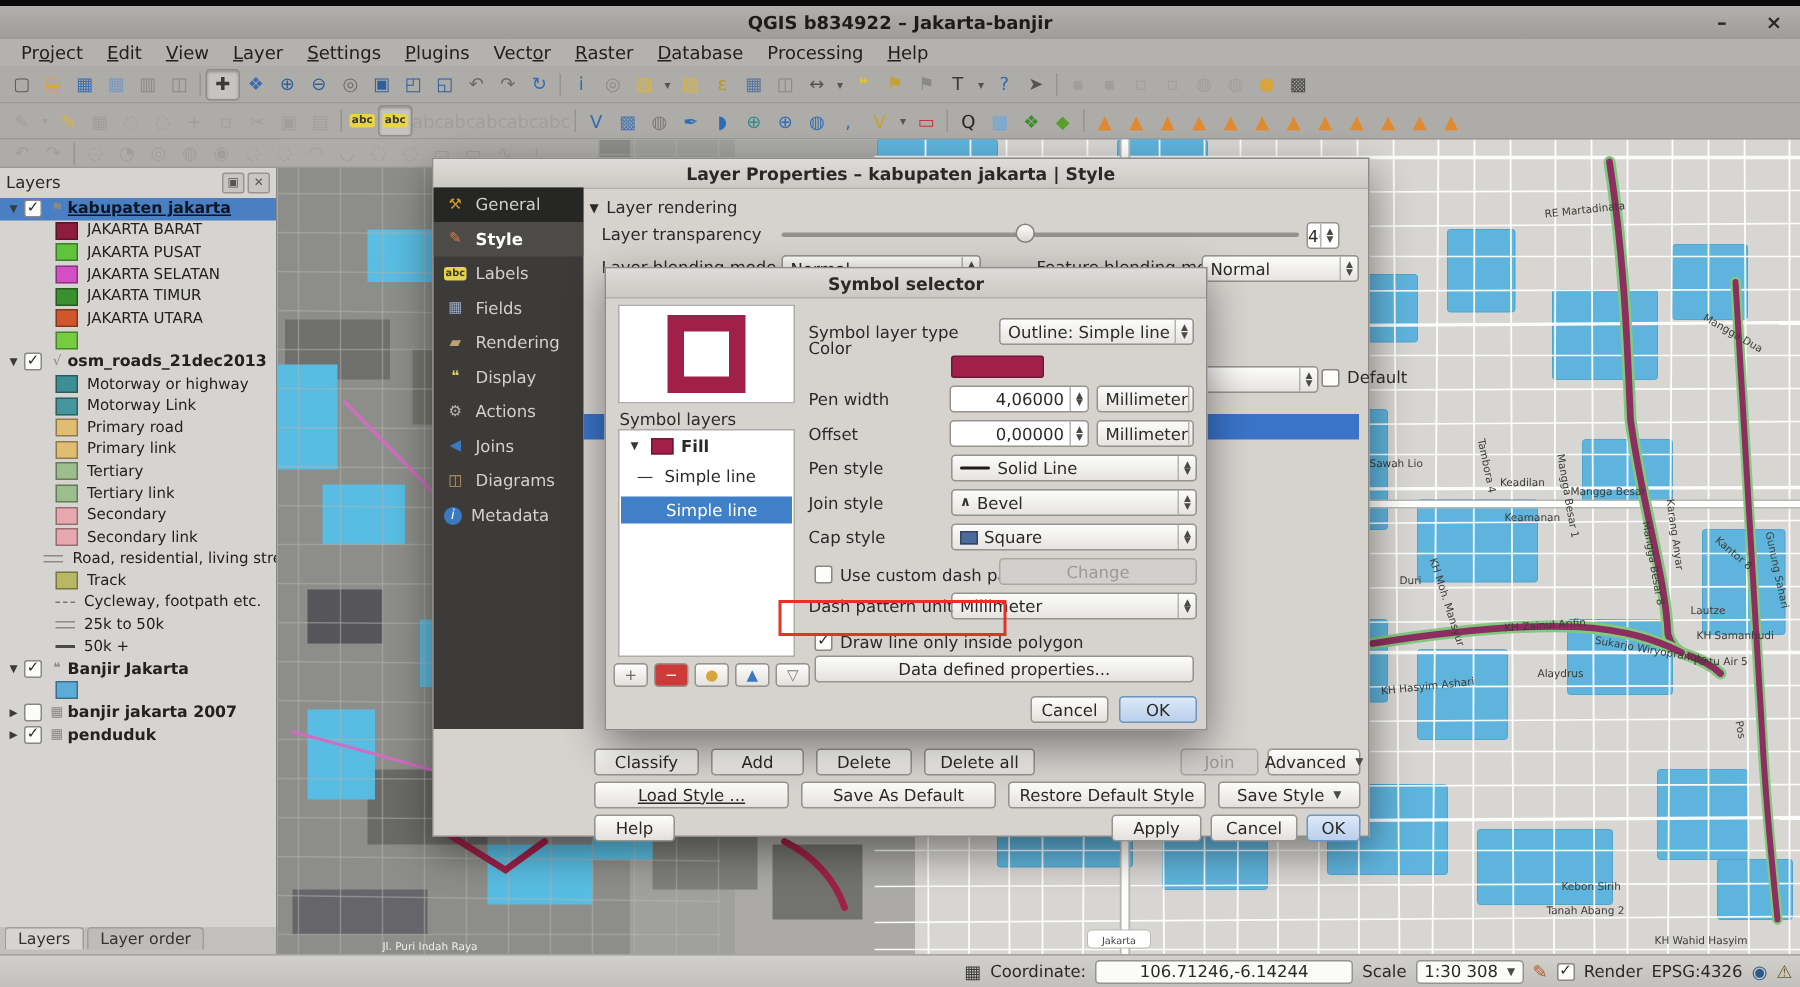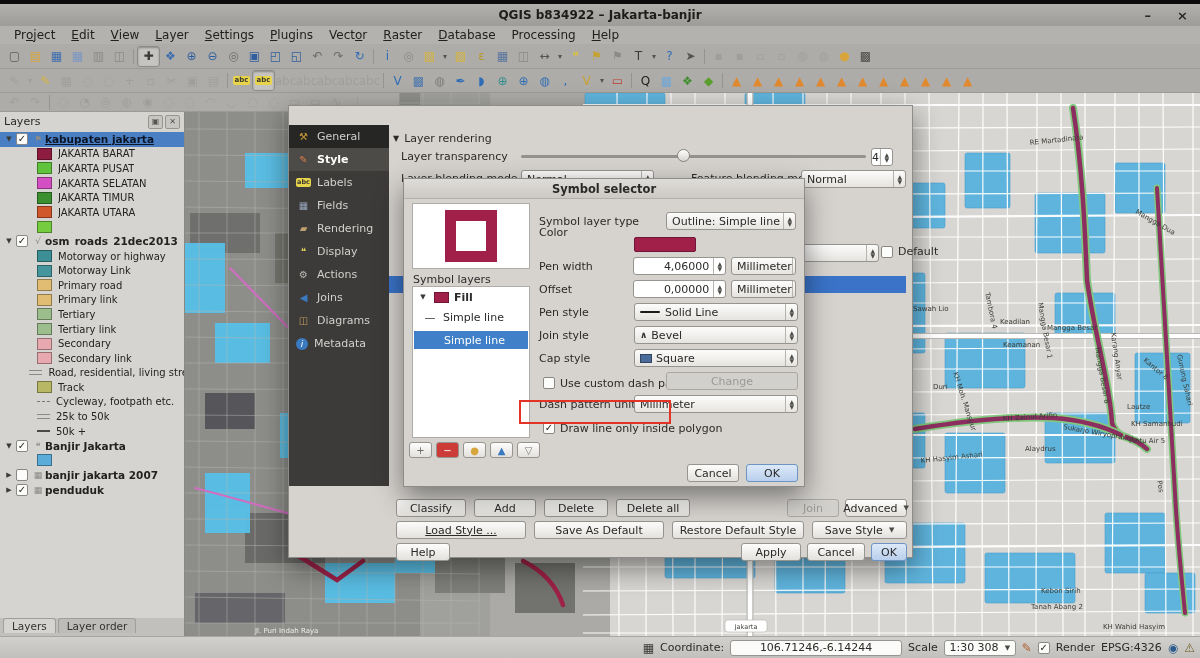--- a/index.html
+++ b/index.html
@@ -605,20 +605,21 @@
           <span class="llb b">penduduk</span>
         </div>
       </div>
   </div>
   <div id="panel-tabs">
       <div class="ptab-btn active">Layers</div>
       <div class="ptab-btn">Layer order</div>
     </div>
 
   <div id="layer-properties" class="dialog">
+    <div class="dlg-title">Layer Properties – kabupaten jakarta | Style</div>
     <div id="ptabs">
         <div class="ptab dark">
           <span class="picon" style="color: rgb(200, 154, 58);">⚒</span>
           <span>General</span>
         </div>
         <div class="ptab sel">
           <span class="picon" style="color: rgb(216, 122, 74);">✎</span>
           <span>Style</span>
         </div>
         <div class="ptab">
@@ -826,20 +827,21 @@
       <span>Millimeter</span>
         <span class="arrcol">
           <span>▲</span>
           <span>▼</span>
         </span>
     </div>
     <div class="srow" style="left:139px;top:240px;">
       <span class="cb">✓</span>
       <span>Draw line only inside polygon</span>
     </div>
+    <div class="btn" style="position:absolute;left:139px;top:258px;width:253px;">Data defined properties...</div>
     <div class="btn" style="position:absolute;left:283px;top:285px;width:52px;">Cancel</div>
     <div class="btn default" style="position:absolute;left:342px;top:285px;width:52px;">OK</div>
   </div>
 
   <div id="annotation-rect" style="border-color: rgb(226, 51, 37);"></div>
 
   <div id="statusbar">
     <span class="sspacer"></span>
     <span class="sicon" style="color:#3a3a36;">▦</span>
     <span>Coordinate:</span>

